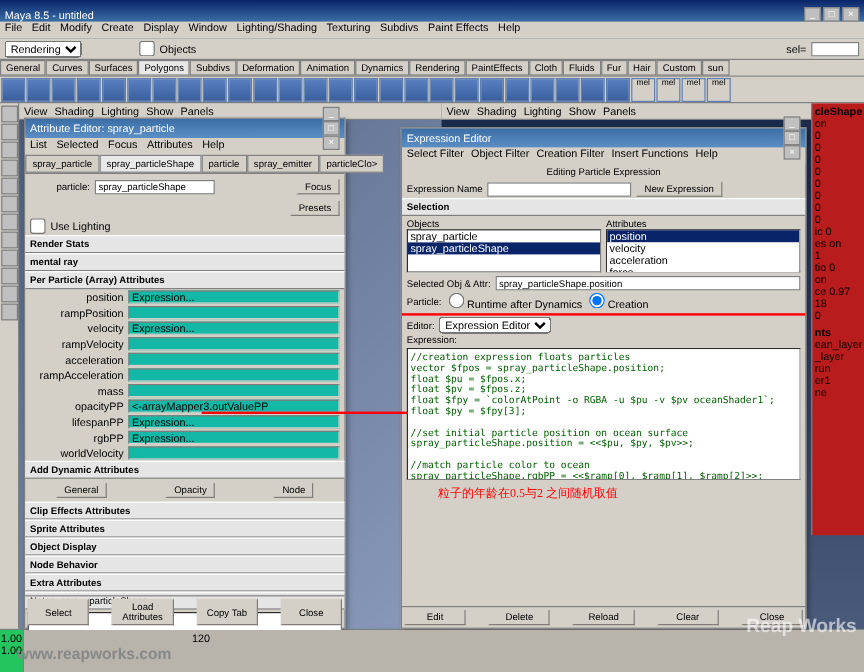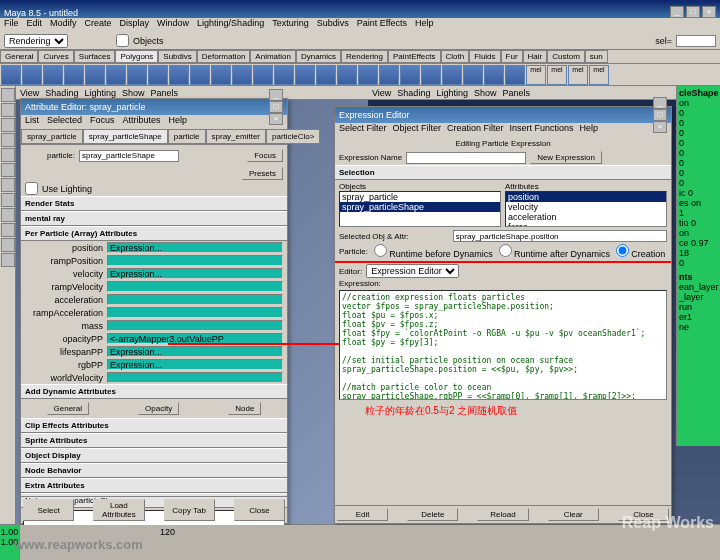--- a/index.html
+++ b/index.html
@@ -32,26 +32,26 @@
 .section{font-size:8px;font-weight:bold;padding:2px 4px;background:#e5e5e5;border-top:1px solid #fff;border-bottom:1px solid #808080}
 .attr-row{display:flex;padding:1px 4px;gap:4px;font-size:8px;align-items:center}
 .attr-label{width:78px;text-align:right}
 .attr-val{flex:1;border:1px inset #d4d0c8;padding:0 2px;height:11px;background:#14b8a6}
 .listbox{background:#fff;border:1px inset #808080;font-size:8px;overflow:auto}
 .listbox .item{padding:0 2px}
 .listbox .item.sel{background:#0a246a;color:#fff}
 .btn{font-size:8px;padding:1px 6px;background:#d4d0c8;border:1px outset #d4d0c8;cursor:pointer}
 .radio{font-size:8px}
 .code-area{background:#fff;border:1px inset #808080;font-family:monospace;font-size:8px;padding:2px;white-space:pre;overflow:auto;color:#006000}
-.red-annot{color:#ff0000;font-size:10px;font-family:Liberation Sans, sans-serif}
+.red-annot{color:#ff0000;font-size:10px;font-family:Liberation Serif, serif}
 .statusbar{height:36px;background:#22c55e;border-top:1px solid #808080;display:flex}
 .bottom-btns{display:flex;gap:19px;padding:2px}
 .watermark{position:absolute;bottom:8px;left:14px;color:#888;font-size:13px;font-weight:bold}
 .reaplogo{position:absolute;right:6px;bottom:28px;color:#fff;opacity:0.6;font-size:16px;font-weight:bold}
-.chbox{position:absolute;right:0;top:86px;width:44px;height:360px;background:#22c55e;border-left:1px solid #808080;font-size:7px;padding:2px}
+.chbox{position:absolute;right:0;top:86px;width:44px;height:360px;background:#b91c1c;border-left:1px solid #808080;font-size:7px;padding:2px}
 .chbox .r{padding:0}
 .redline{position:absolute;border-top:2px solid red}
 </style>
 </head>
 <body>
 
 <div class="titlebar">
   <span>Maya 8.5 - untitled</span>
   <div class="wincontrols">
     <div class="winbtn">_</div>
@@ -317,25 +317,24 @@
         <div class="item sel">position</div>
         <div class="item">velocity</div>
         <div class="item">acceleration</div>
         <div class="item">force</div>
 
       </div>
     </div>
   </div>
   <div class="field-row">
     <span class="field-label">Selected Obj &amp; Attr:</span>
-    <input class="field-input" style="flex: 1 1 0%; margin-left: 40px;" value="spray_particleShape.position">
+    <input class="field-input" style="flex: 1 1 0%;" value="spray_particleShape.position">
   </div>
   <div class="field-row" style="gap:6px;border-bottom:2px solid red;padding-bottom:2px">
     <span class="field-label">Particle:</span>
-    <label class="radio"><input type="radio" name="r" style=""> <span>Runtime before Dynamics</span></label>
     <label class="radio"><input type="radio" name="r" style=""> <span>Runtime after Dynamics</span></label>
     <label class="radio"><input type="radio" name="r" checked="" style=""> <span>Creation</span></label>
   </div>
   <div class="field-row">
     <span class="field-label">Editor:</span>
     <select class="dropdown"><option>Expression Editor</option></select>
   </div>
   <div style="font-size:8px;padding:0 4px">Expression:</div>
   <div class="code-area" style="height:110px;margin:2px 4px">//creation expression floats particles
 vector $fpos = spray_particleShape.position;

